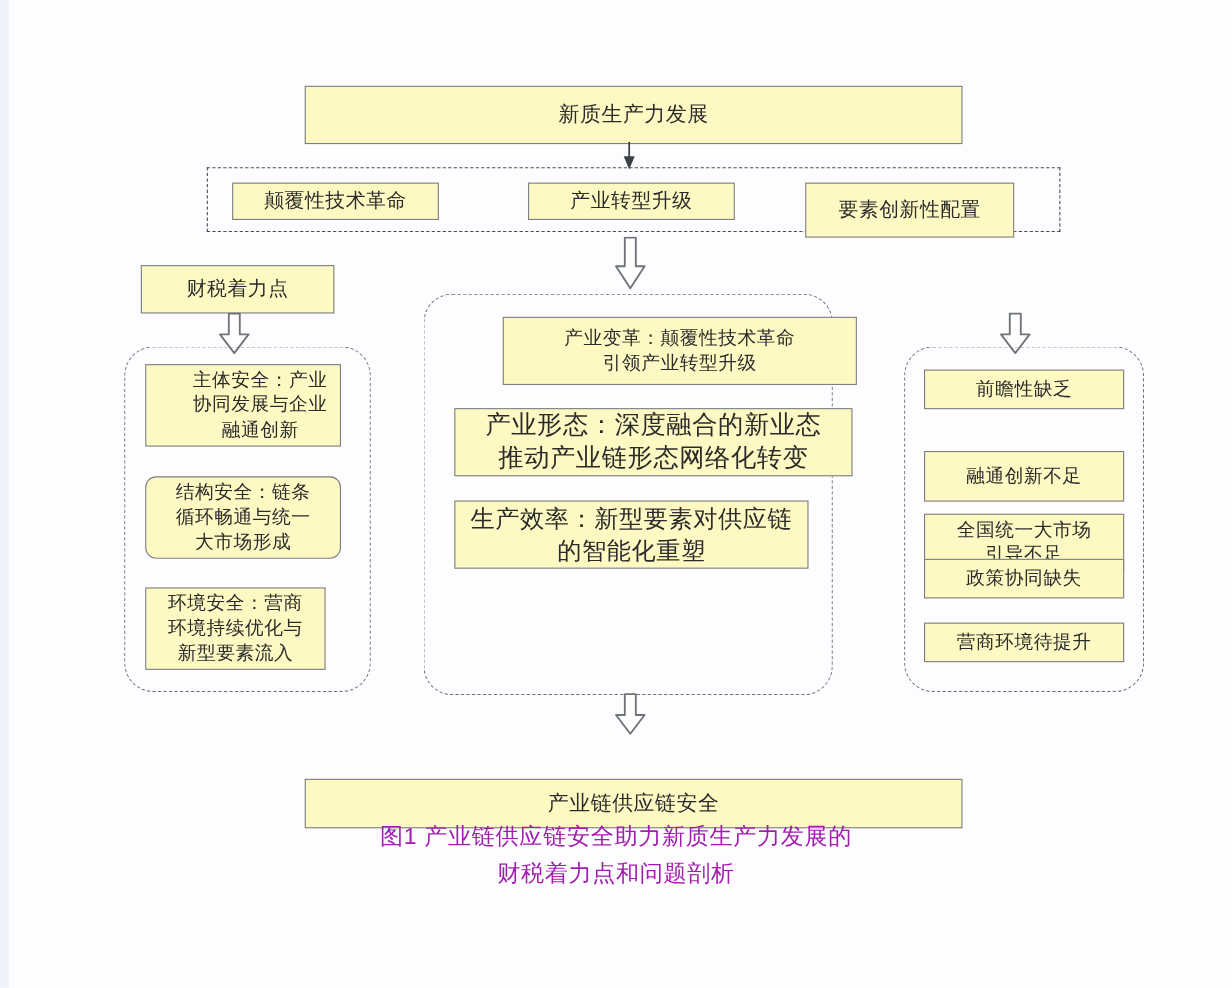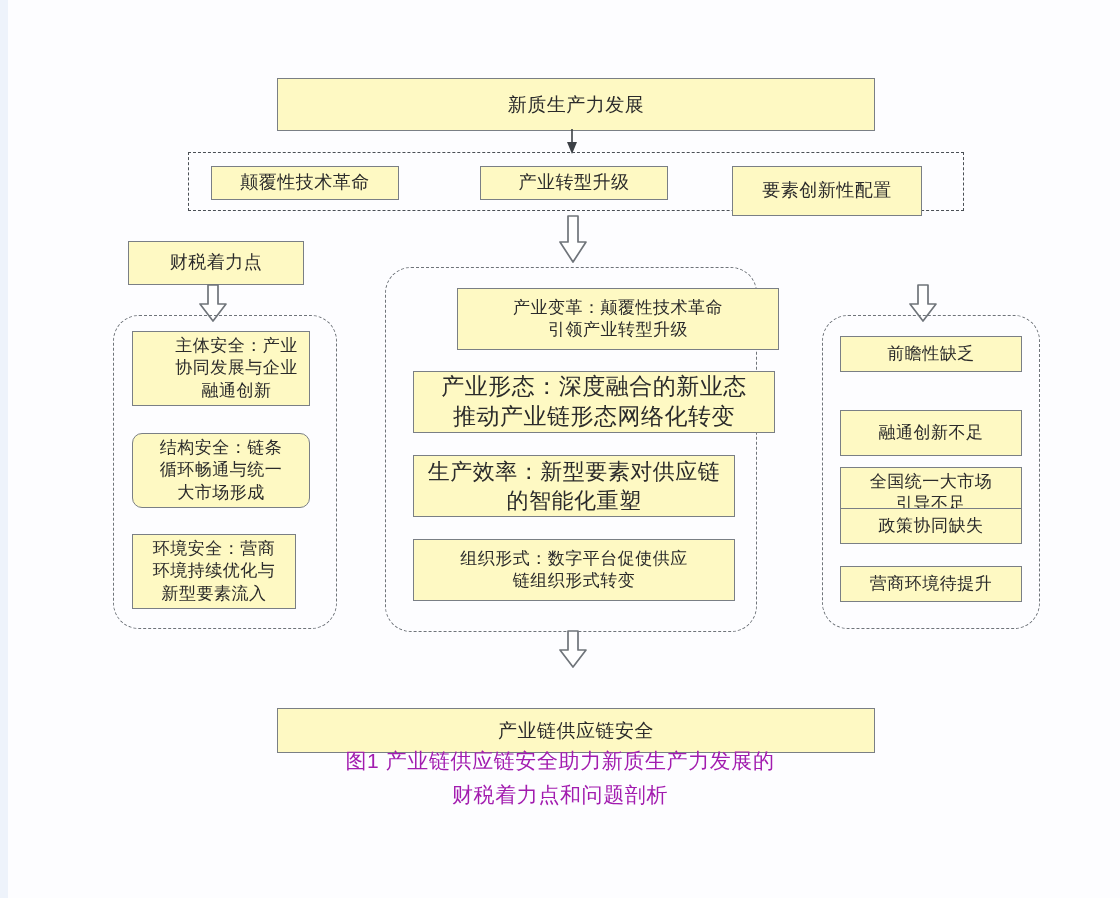--- a/index.html
+++ b/index.html
@@ -165,22 +165,20 @@
 新型要素流入</div>
 
   <div class="dashed-group rounded" id="group-center"></div>
 
   <div class="box" id="node-center-0">产业变革：颠覆性技术革命
 引领产业转型升级</div>
   <div class="box" id="node-center-1">产业形态：深度融合的新业态
 推动产业链形态网络化转变</div>
   <div class="box" id="node-center-2">生产效率：新型要素对供应链
 的智能化重塑</div>
-  <div class="box" id="node-center-3">组织形式：数字平台促使供应
-链组织形式转变</div>
 
 
   <svg class="block-arrow" id="arrow-right-down" width="34" height="40">
     <polygon points="12,1 22,1 22,20 30,20 17,37 4,20 12,20" fill="#ffffff" stroke="#6f747a" stroke-width="1.7" stroke-linejoin="round"></polygon>
   </svg>
 
   <div class="dashed-group rounded" id="group-right"></div>
 
   <div class="box" id="node-right-0">前瞻性缺乏</div>
   <div class="box" id="node-right-1">融通创新不足</div>

